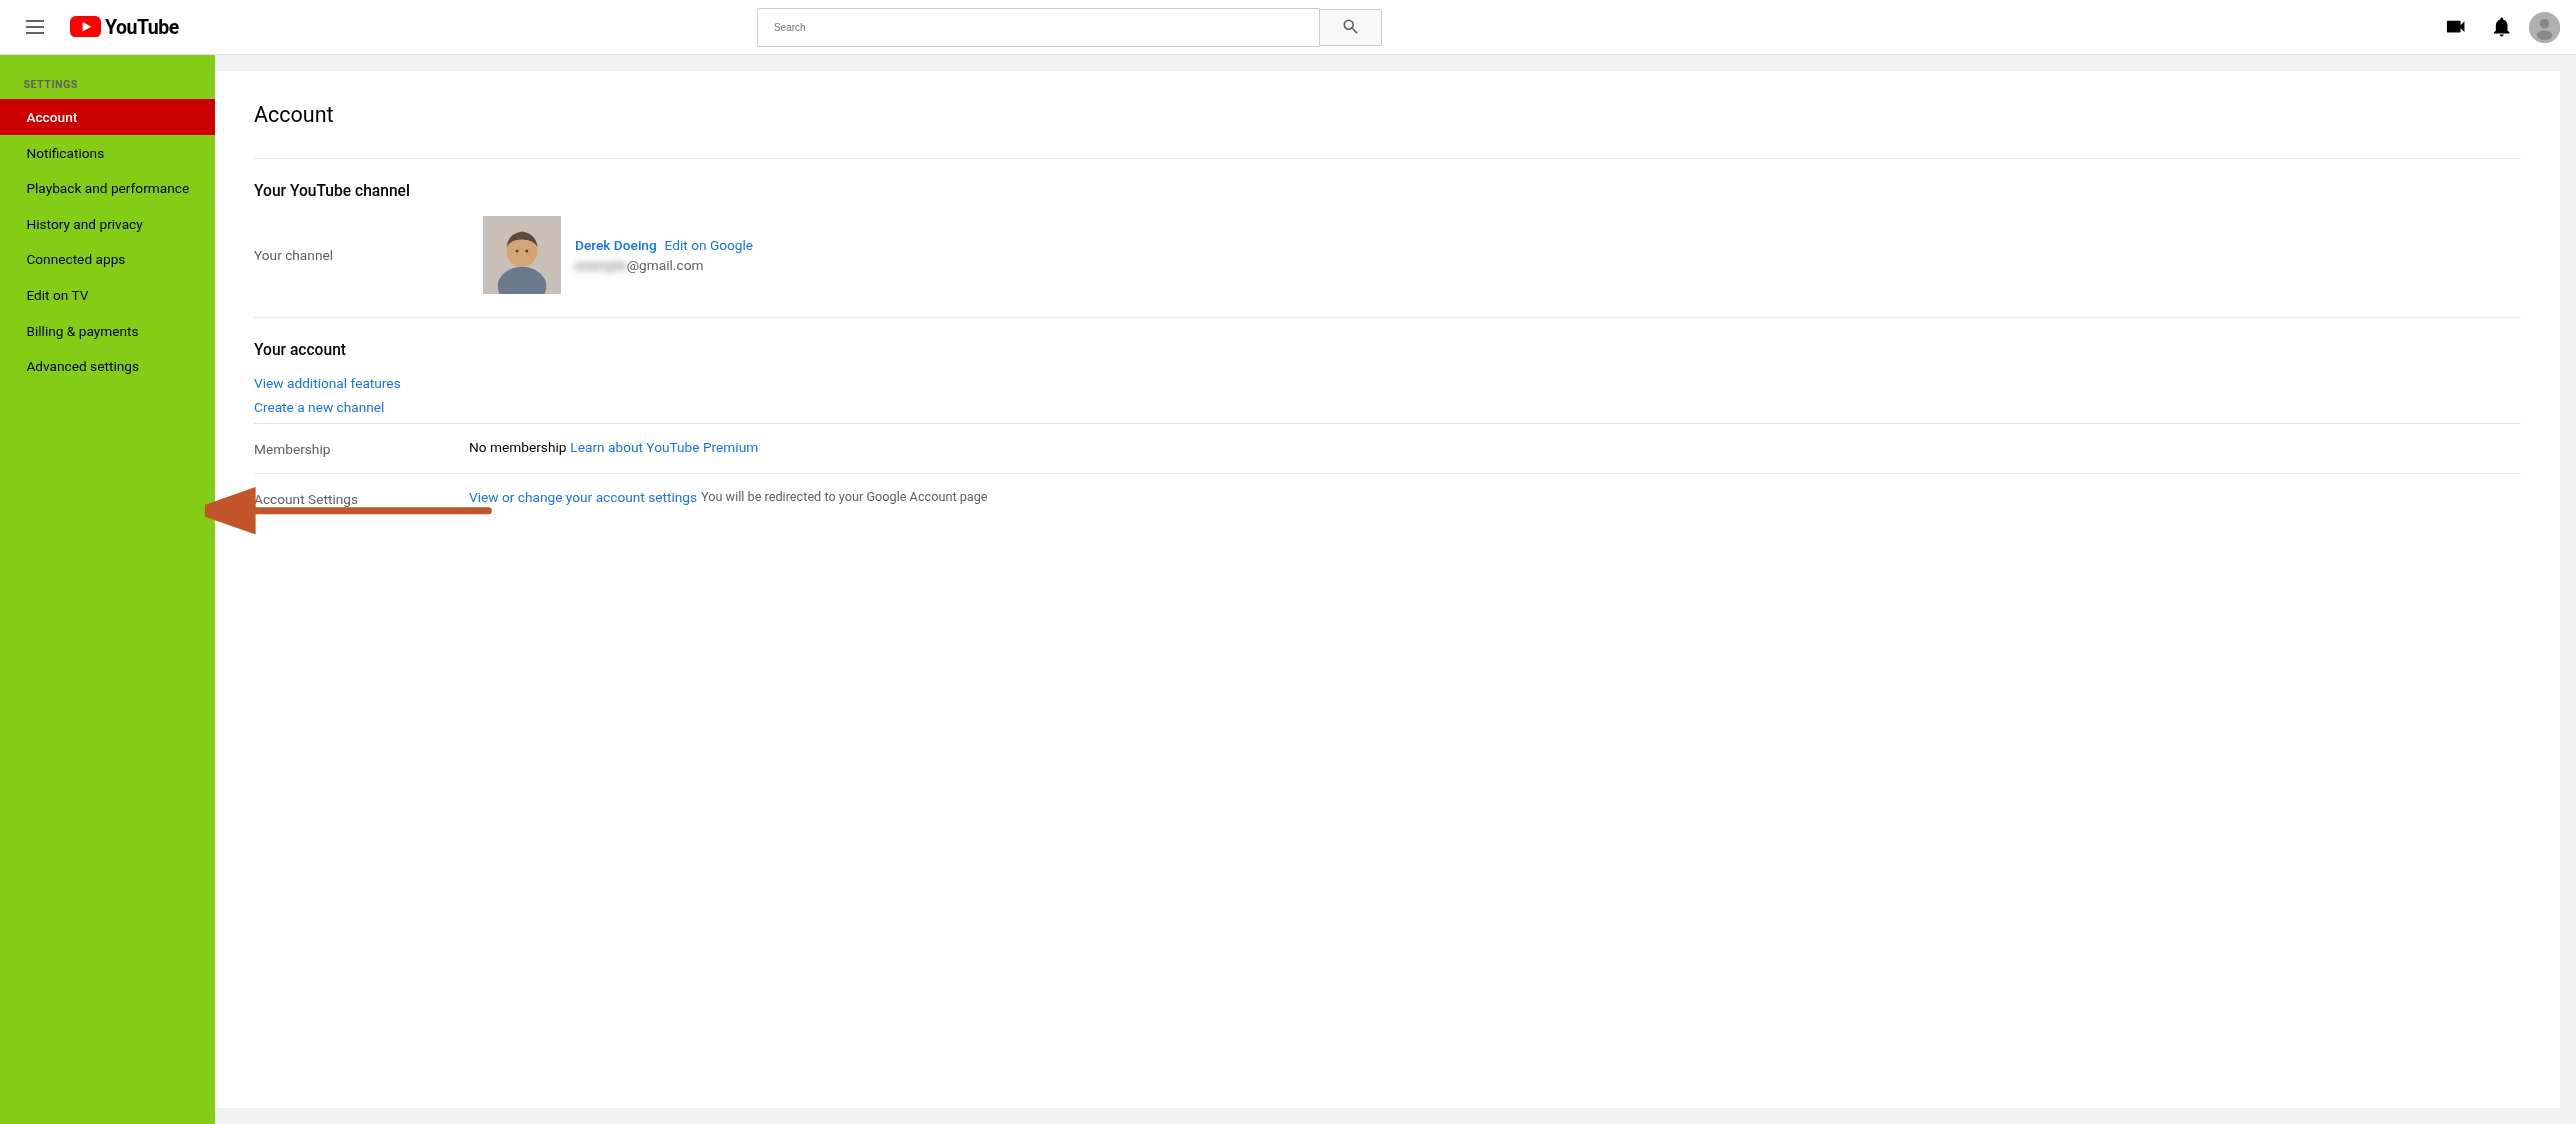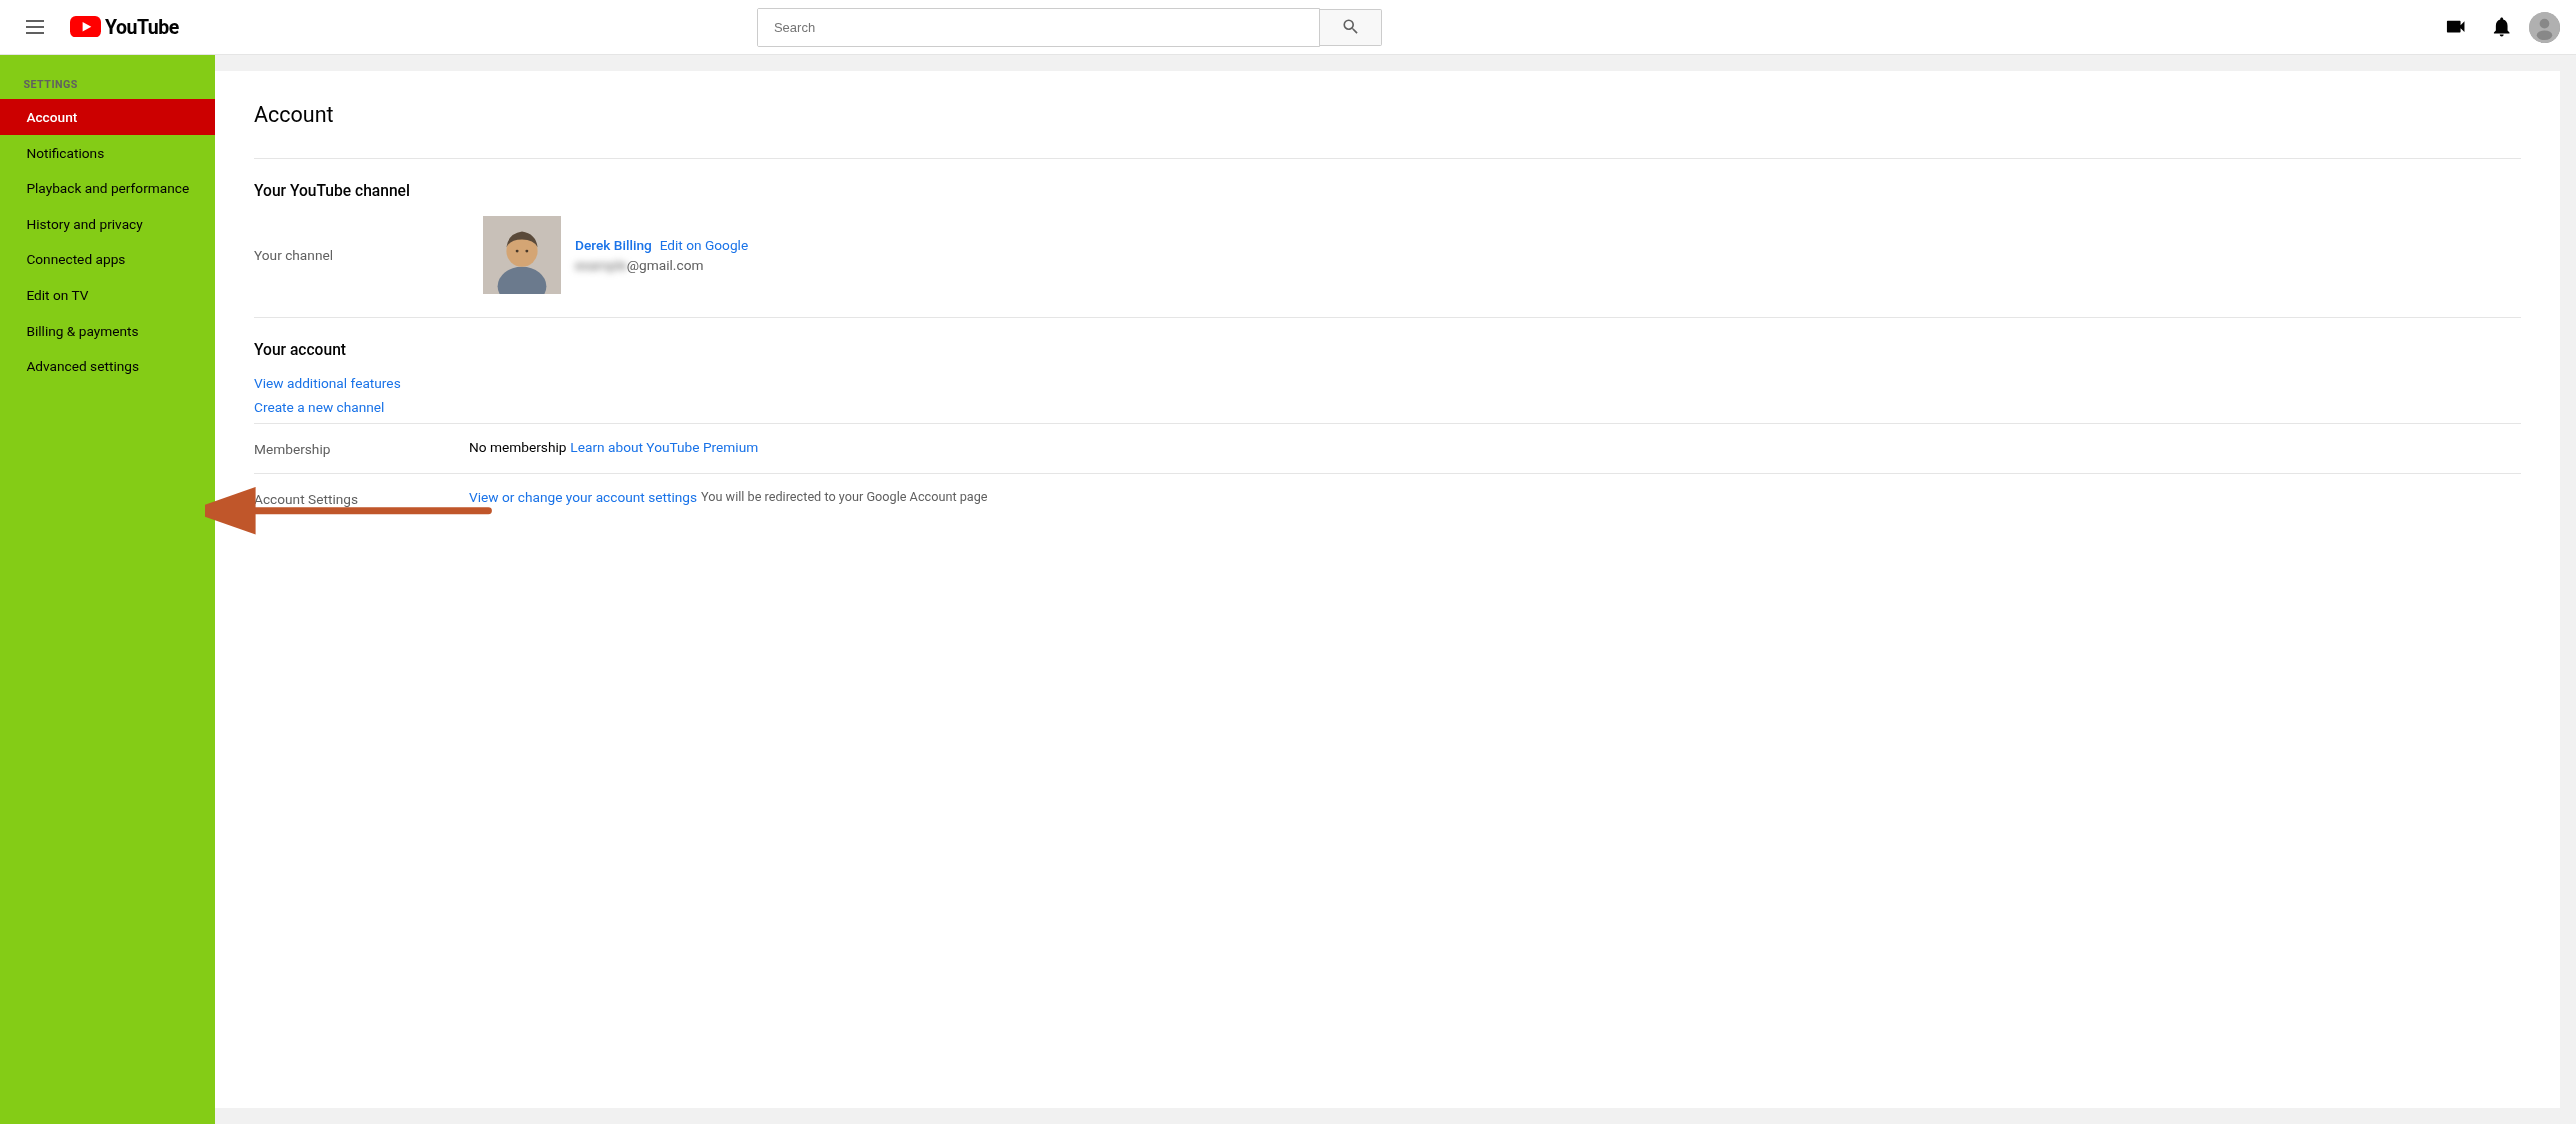--- a/index.html
+++ b/index.html
@@ -73,21 +73,21 @@
       border: 1px solid #ccc;
       border-radius: 2px 0 0 2px;
       overflow: hidden;
     }
     .search-input-wrap input {
       flex: 1;
       height: 37px;
       padding: 0 15.6px;
       border: none;
       outline: none;
-      font-size: 13px;
+      font-size: 10px;
       color: #030303;
     }
     .search-btn {
       background: #f8f8f8;
       border: 1px solid #ccc;
       border-left: none;
       border-radius: 0 2px 2px 0;
       width: 62px;
       height: 37px;
       cursor: pointer;
@@ -462,21 +462,21 @@
             <path d="M24 32 Q26 18 40 16 Q54 18 56 32 Q52 24 40 24 Q28 24 24 32Z" fill="#5a4a3a"></path>
 
             <circle cx="35" cy="36" r="1.5" fill="#4a3a2a"></circle>
             <circle cx="45" cy="36" r="1.5" fill="#4a3a2a"></circle>
           </svg>
         </div>
       </div>
 
       <div class="channel-info">
         <div class="channel-name-row">
-          <a class="channel-name" href="#">Derek Billing</a>
+          <a class="channel-name" href="#">Derek Doeing</a>
           <a class="edit-link" href="#">Edit on Google</a>
         </div>
         <div class="channel-email">
           <span class="blurred">example</span><span>@gmail.com</span>
         </div>
       </div>
     </div>
 
     <hr class="section-divider">
 

